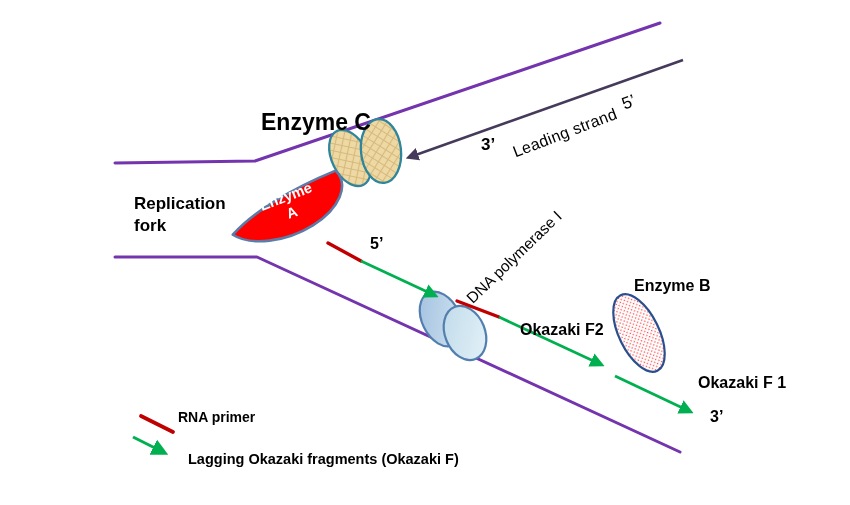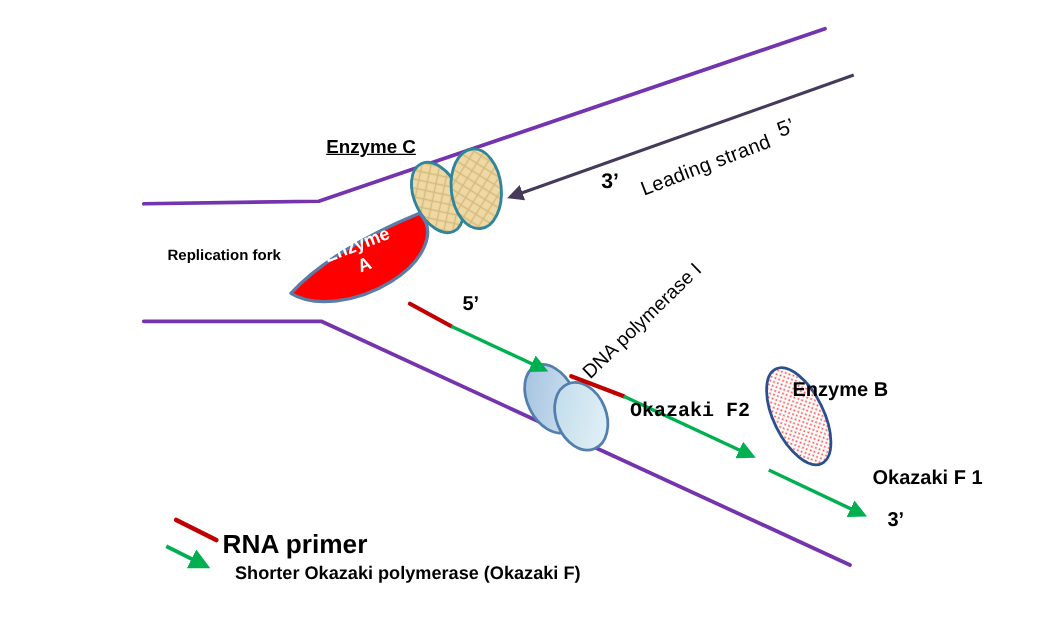--- a/index.html
+++ b/index.html
@@ -5,38 +5,38 @@
   html,body { margin:0; padding:0; background:#ffffff; }
   .stage {
     position:relative; width:850px; height:505px; background:#ffffff;
     font-family:"Liberation Sans", sans-serif; overflow:hidden;
   }
   .stage svg { position:absolute; left:0; top:0; }
   .lbl {
     position:absolute; color:#000; font-weight:bold; font-size:16px;
     white-space:nowrap; line-height:1.1;
   }
-  #lbl-enzyme-c     { left:261px; top:110px; font-size:15px;text-decoration:underline; }
-  #lbl-repfork      { left:134px; top:193px; font-size:12px; width:125px; white-space:normal; line-height:22px; }
+  #lbl-enzyme-c     { left:261px; top:110px; font-size:23px; }
+  #lbl-repfork      { left:134px; top:193px; font-size:17px; width:125px; white-space:normal; line-height:22px; }
   #lbl-enzyme-a     { left:289px; top:205px; width:66px; white-space:normal; text-align:center;
                       color:#ffffff; font-size:14.5px; line-height:17px;
                       transform:translate(-50%,-50%) rotate(-21deg); }
   #lbl-3-leading    { left:481px; top:136px; font-size:17px; }
   #lbl-leadingstrand{ left:565px; top:133px; font-weight:normal; font-size:16px; letter-spacing:.3px;
                       transform:translate(-50%,-50%) rotate(-21deg); }
   #lbl-5-leading    { left:629px; top:103px; font-weight:normal; font-size:17px;
                       transform:translate(-50%,-50%) rotate(-21deg); }
   #lbl-5-lagging    { left:370px; top:235px; }
   #lbl-dnapol       { left:514px; top:257px; font-weight:normal; font-size:15.5px;
                       transform:translate(-50%,-50%) rotate(-44deg); }
-  #lbl-okazaki-f2   { left:504px; top:321px;font-family:Liberation Mono, monospace; }
-  #lbl-enzyme-b     { left:634px; top:304px; }
+  #lbl-okazaki-f2   { left:520px; top:321px; }
+  #lbl-enzyme-b     { left:634px; top:277px; }
   #lbl-okazaki-f1   { left:698px; top:374px; }
   #lbl-3-lagging    { left:710px; top:408px; }
-  #lbl-rna-primer   { left:178px; top:424px; font-size:21px; }
+  #lbl-rna-primer   { left:178px; top:410px; font-size:14px; }
   #lbl-legend-1     { left:188px; top:452px; font-size:14.5px; }
   #lbl-legend-2     { left:191px; top:472px; font-size:14.5px; }
 </style>
 </head>
 <body>
 
 <div class="stage">
 
   <svg width="850" height="505" viewBox="0 0 850 505">
     <defs>
@@ -105,15 +105,15 @@
   <div class="lbl" id="lbl-3-leading">3’</div>
   <div class="lbl" id="lbl-leadingstrand">Leading strand</div>
   <div class="lbl" id="lbl-5-leading">5’</div>
   <div class="lbl" id="lbl-5-lagging">5’</div>
   <div class="lbl" id="lbl-dnapol">DNA polymerase I</div>
   <div class="lbl" id="lbl-okazaki-f2">Okazaki F2</div>
   <div class="lbl" id="lbl-enzyme-b">Enzyme B</div>
   <div class="lbl" id="lbl-okazaki-f1">Okazaki F 1</div>
   <div class="lbl" id="lbl-3-lagging">3’</div>
   <div class="lbl" id="lbl-rna-primer">RNA primer</div>
-  <div class="lbl" id="lbl-legend-1">Shorter Okazaki polymerase (Okazaki F)</div>
+  <div class="lbl" id="lbl-legend-1">Lagging Okazaki fragments (Okazaki F)</div>
 
 </div>
 
 </body></html>

